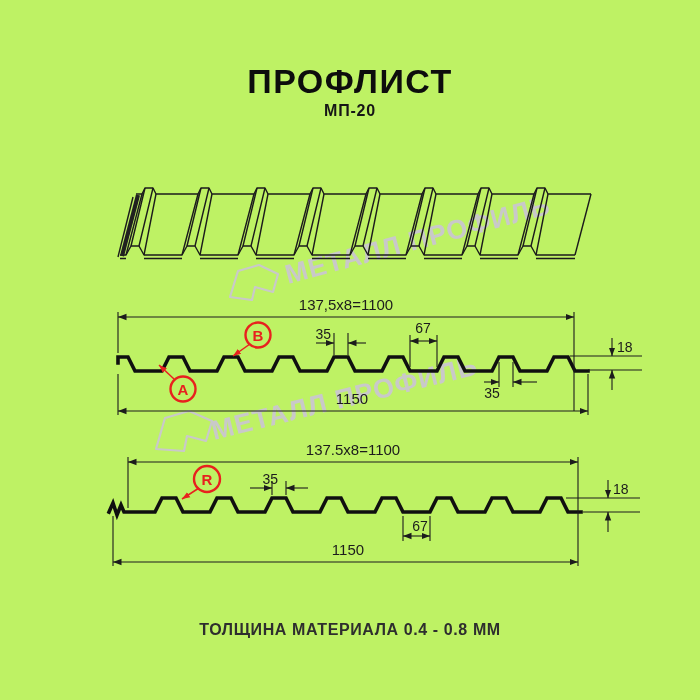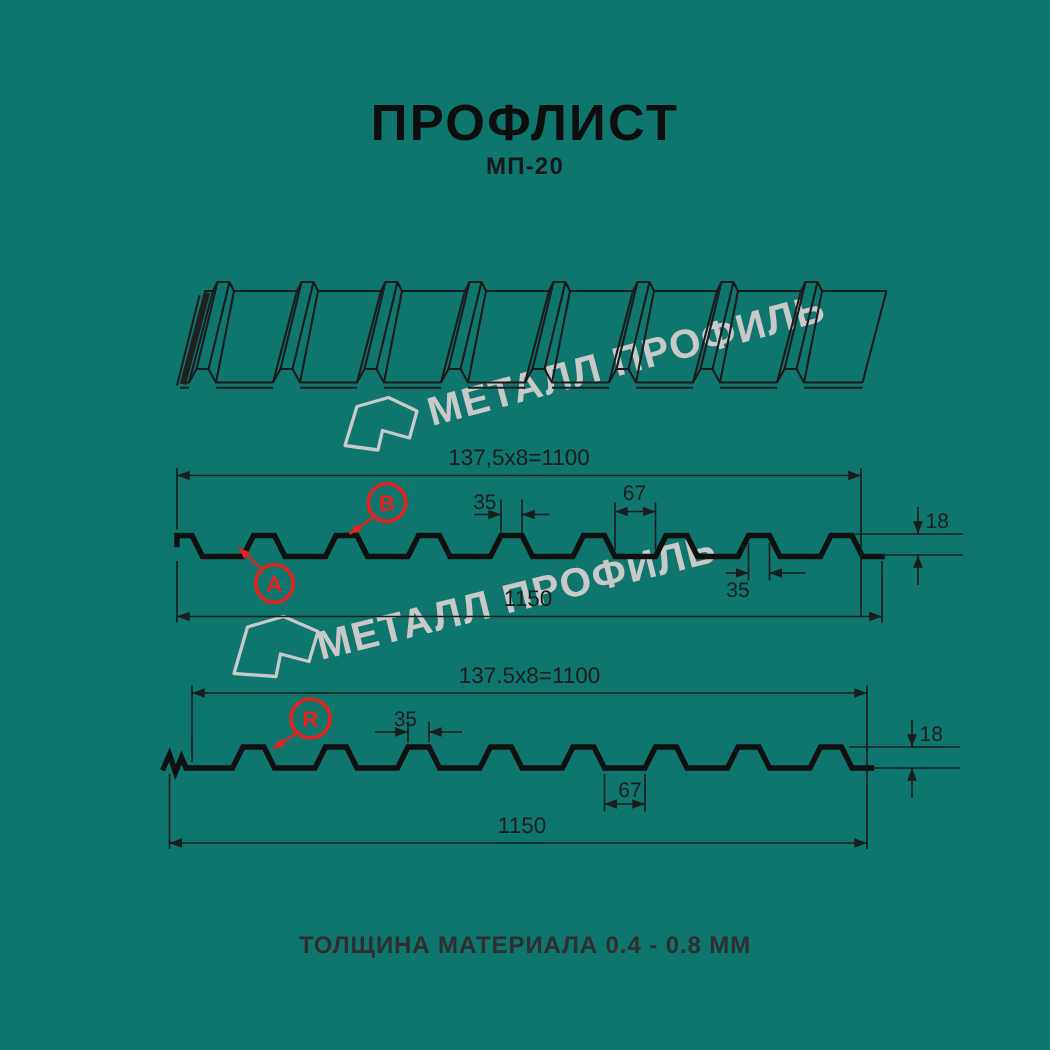--- a/index.html
+++ b/index.html
@@ -1,16 +1,16 @@
 <!DOCTYPE html>
 <html><head>
 <meta charset="utf-8">
 <style>
   html,body{margin:0;padding:0;background:#fff;}
-  .canvas{position:relative;width:700px;height:700px;background:#0f766e;overflow:hidden;
+  .canvas{position:relative;width:700px;height:700px;background:#bef264;overflow:hidden;
           font-family:"Liberation Sans",sans-serif;}
   svg{position:absolute;left:0;top:0;}
   .t-title{font-family:"Liberation Sans",sans-serif;font-weight:700;font-size:34px;
            letter-spacing:1.5px;fill:#0d0d0d;}
   .t-sub{font-family:"Liberation Sans",sans-serif;font-weight:700;font-size:16px;
          letter-spacing:.8px;fill:#161616;}
   .t-dim{font-family:"Liberation Sans",sans-serif;font-size:14px;fill:#1c1c1c;}
   .t-dim-lg{font-family:"Liberation Sans",sans-serif;font-size:15px;fill:#1c1c1c;}
   .t-red{font-family:"Liberation Sans",sans-serif;font-weight:700;font-size:15px;fill:#e8211e;}
   .t-foot{font-family:"Liberation Sans",sans-serif;font-weight:700;font-size:16px;

